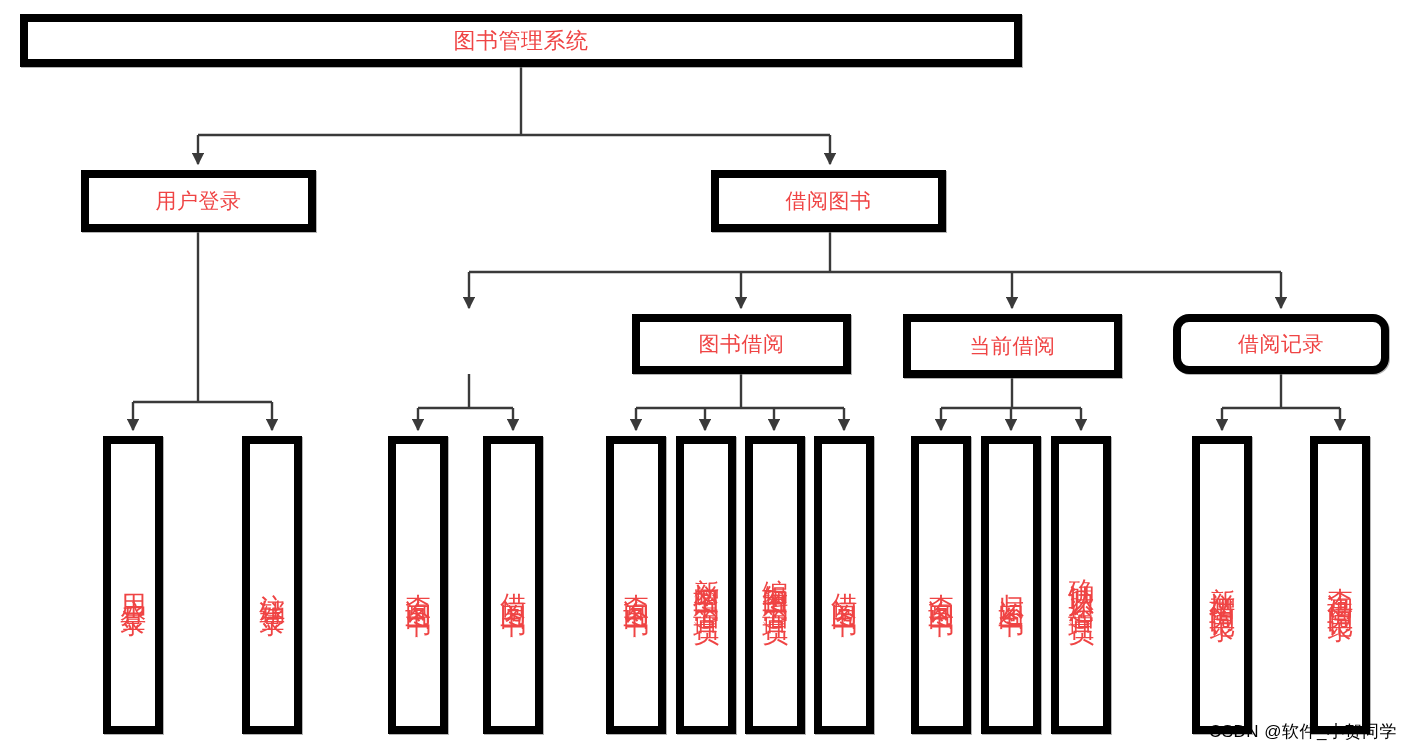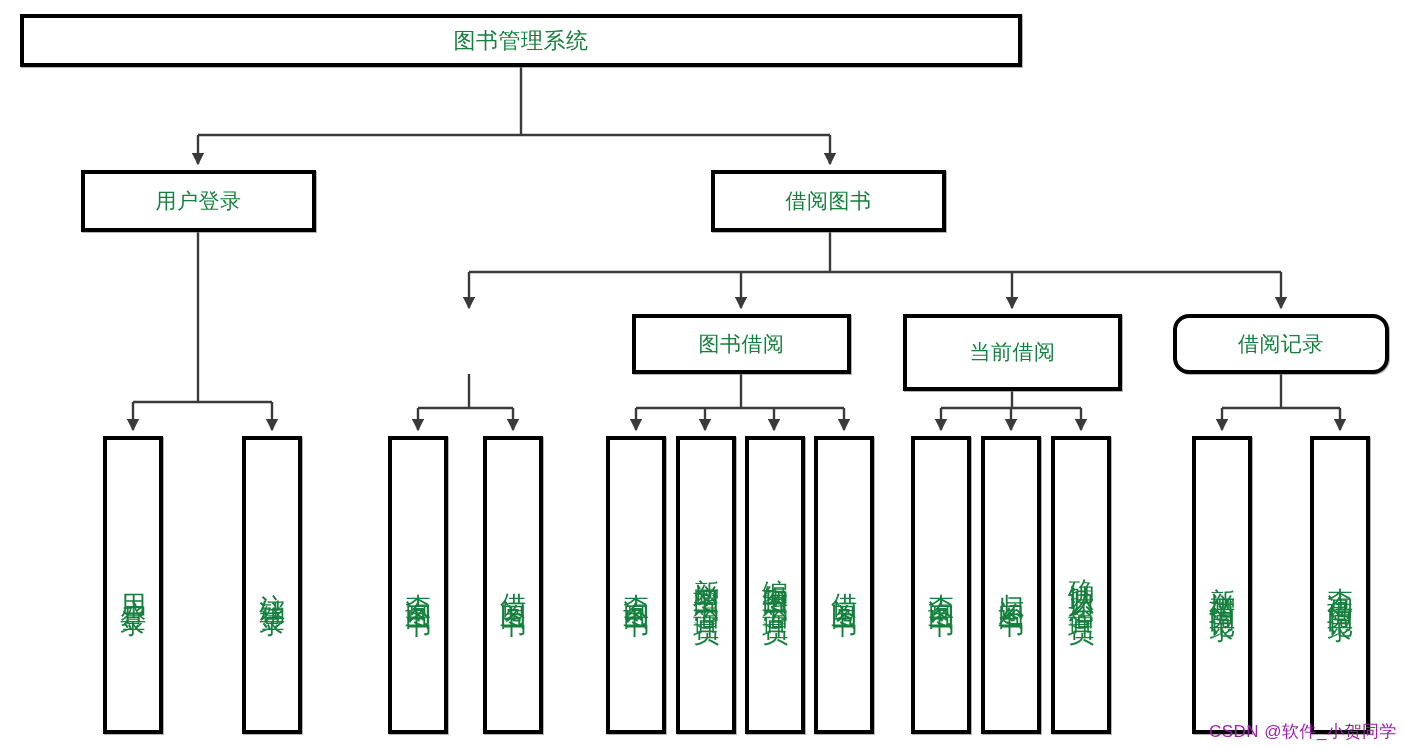--- a/index.html
+++ b/index.html
@@ -8,25 +8,25 @@
     font-family:"Liberation Sans","DejaVu Sans",sans-serif;
     overflow:hidden;
   }
   #diagram-root{position:relative;width:1405px;height:747px;background:#fff;}
   svg#wires{position:absolute;left:0;top:0;width:1405px;height:747px;}
 
   .node{
     position:absolute;
     box-sizing:border-box;
     background:#ffffff;
-    border:4px solid #000000;
+    border:8px solid #000000;
     display:flex;
     align-items:center;
     justify-content:center;
-    color:#15803d;
+    color:#ef4444;
     box-shadow:1px 1px 0 rgba(120,120,120,.55);
   }
   .node .lbl{
     display:block;
     text-align:center;
     line-height:1.16;
     white-space:nowrap;
   }
   
   .node.h .lbl{font-size:21px;letter-spacing:.5px;}
@@ -40,21 +40,21 @@
     font-size:26px;
     line-height:1.05;
     letter-spacing:6px;
     white-space:nowrap;
   }
 
   #watermark{
     position:absolute;
     right:8px;bottom:4px;
     font-size:17px;
-    color:#a21caf;
+    color:#000000;
     letter-spacing:.5px;
     user-select:none;
     white-space:nowrap;
   }
 </style>
 </head>
 <body>
 
 <div id="diagram-root">
 
@@ -118,21 +118,21 @@
 
   <div class="node h" style="left:711px;top:170px;width:235px;height:62px;">
     <span class="lbl">借阅图书</span>
   </div>
 
 
   <div class="node h" style="left:632px;top:314px;width:219px;height:60px;">
     <span class="lbl">图书借阅</span>
   </div>
 
-  <div class="node h" style="left:903px;top:314px;width:219px;height:77px;">
+  <div class="node h" style="left:903px;top:314px;width:219px;height:64px;">
     <span class="lbl">当前借阅</span>
   </div>
 
   <div class="node h" style="left:1173px;top:314px;width:216px;height:60px;border-radius:16px;">
     <span class="lbl">借阅记录</span>
   </div>
 
   <div class="node v" style="left:103px;top:436px;width:60px;height:298px;">
     <span class="lbl">用户登录</span>
   </div>

